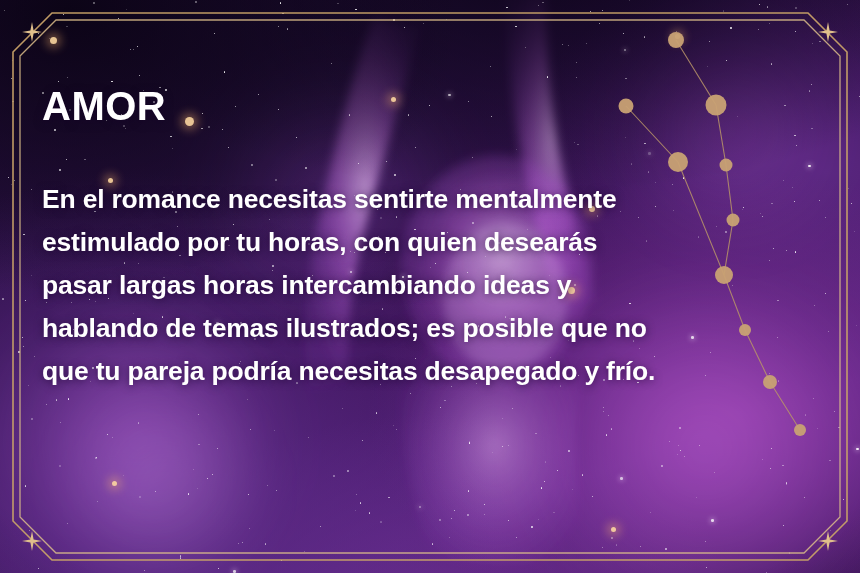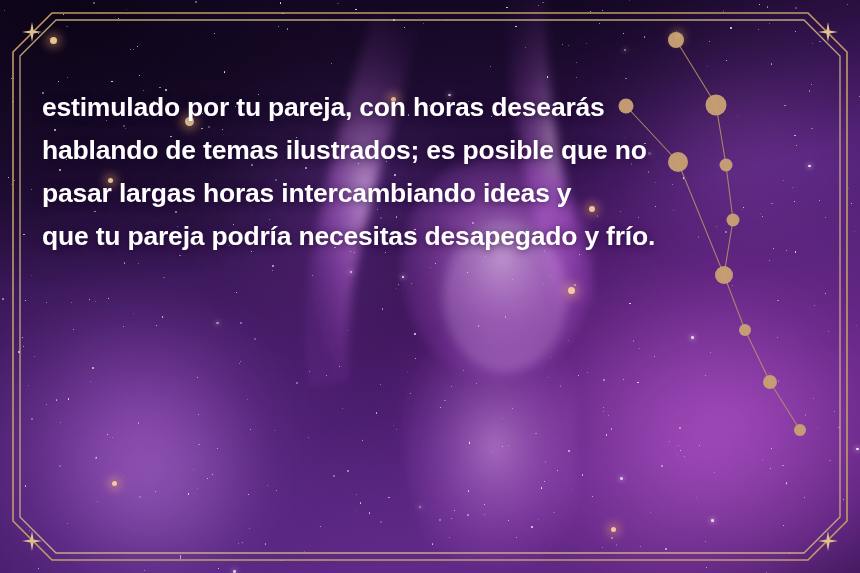--- a/index.html
+++ b/index.html
@@ -621,21 +621,23 @@
         <path d="M10 0 L11.6 8.4 L20 10 L11.6 11.6 L10 20 L8.4 11.6 L0 10 L8.4 8.4 Z" fill="#e0c08c"></path>
       </svg>
   </div>
   <div class="sparkle sp-br">
     <svg viewBox="0 0 20 20" xmlns="http://www.w3.org/2000/svg">
         <path d="M10 0 L11.6 8.4 L20 10 L11.6 11.6 L10 20 L8.4 11.6 L0 10 L8.4 8.4 Z" fill="#e0c08c"></path>
       </svg>
   </div>
 
   <div class="content">
+    <h1 class="headline">AMOR</h1>
     <p class="body-copy" id="para">
-        <span class="ln">estimulado por tu pareja, con horas desearás</span>
+        <span class="ln">En el romance necesitas sentirte mentalmente</span>
+        <span class="ln">estimulado por tu horas, con quien desearás</span>
+        <span class="ln">pasar largas horas intercambiando ideas y</span>
         <span class="ln">hablando de temas ilustrados; es posible que no</span>
-        <span class="ln">pasar largas horas intercambiando ideas y</span>
         <span class="ln">que tu pareja podría necesitas desapegado y frío.</span>
       </p>
   </div>
 
 </div>
 
 </body></html>

